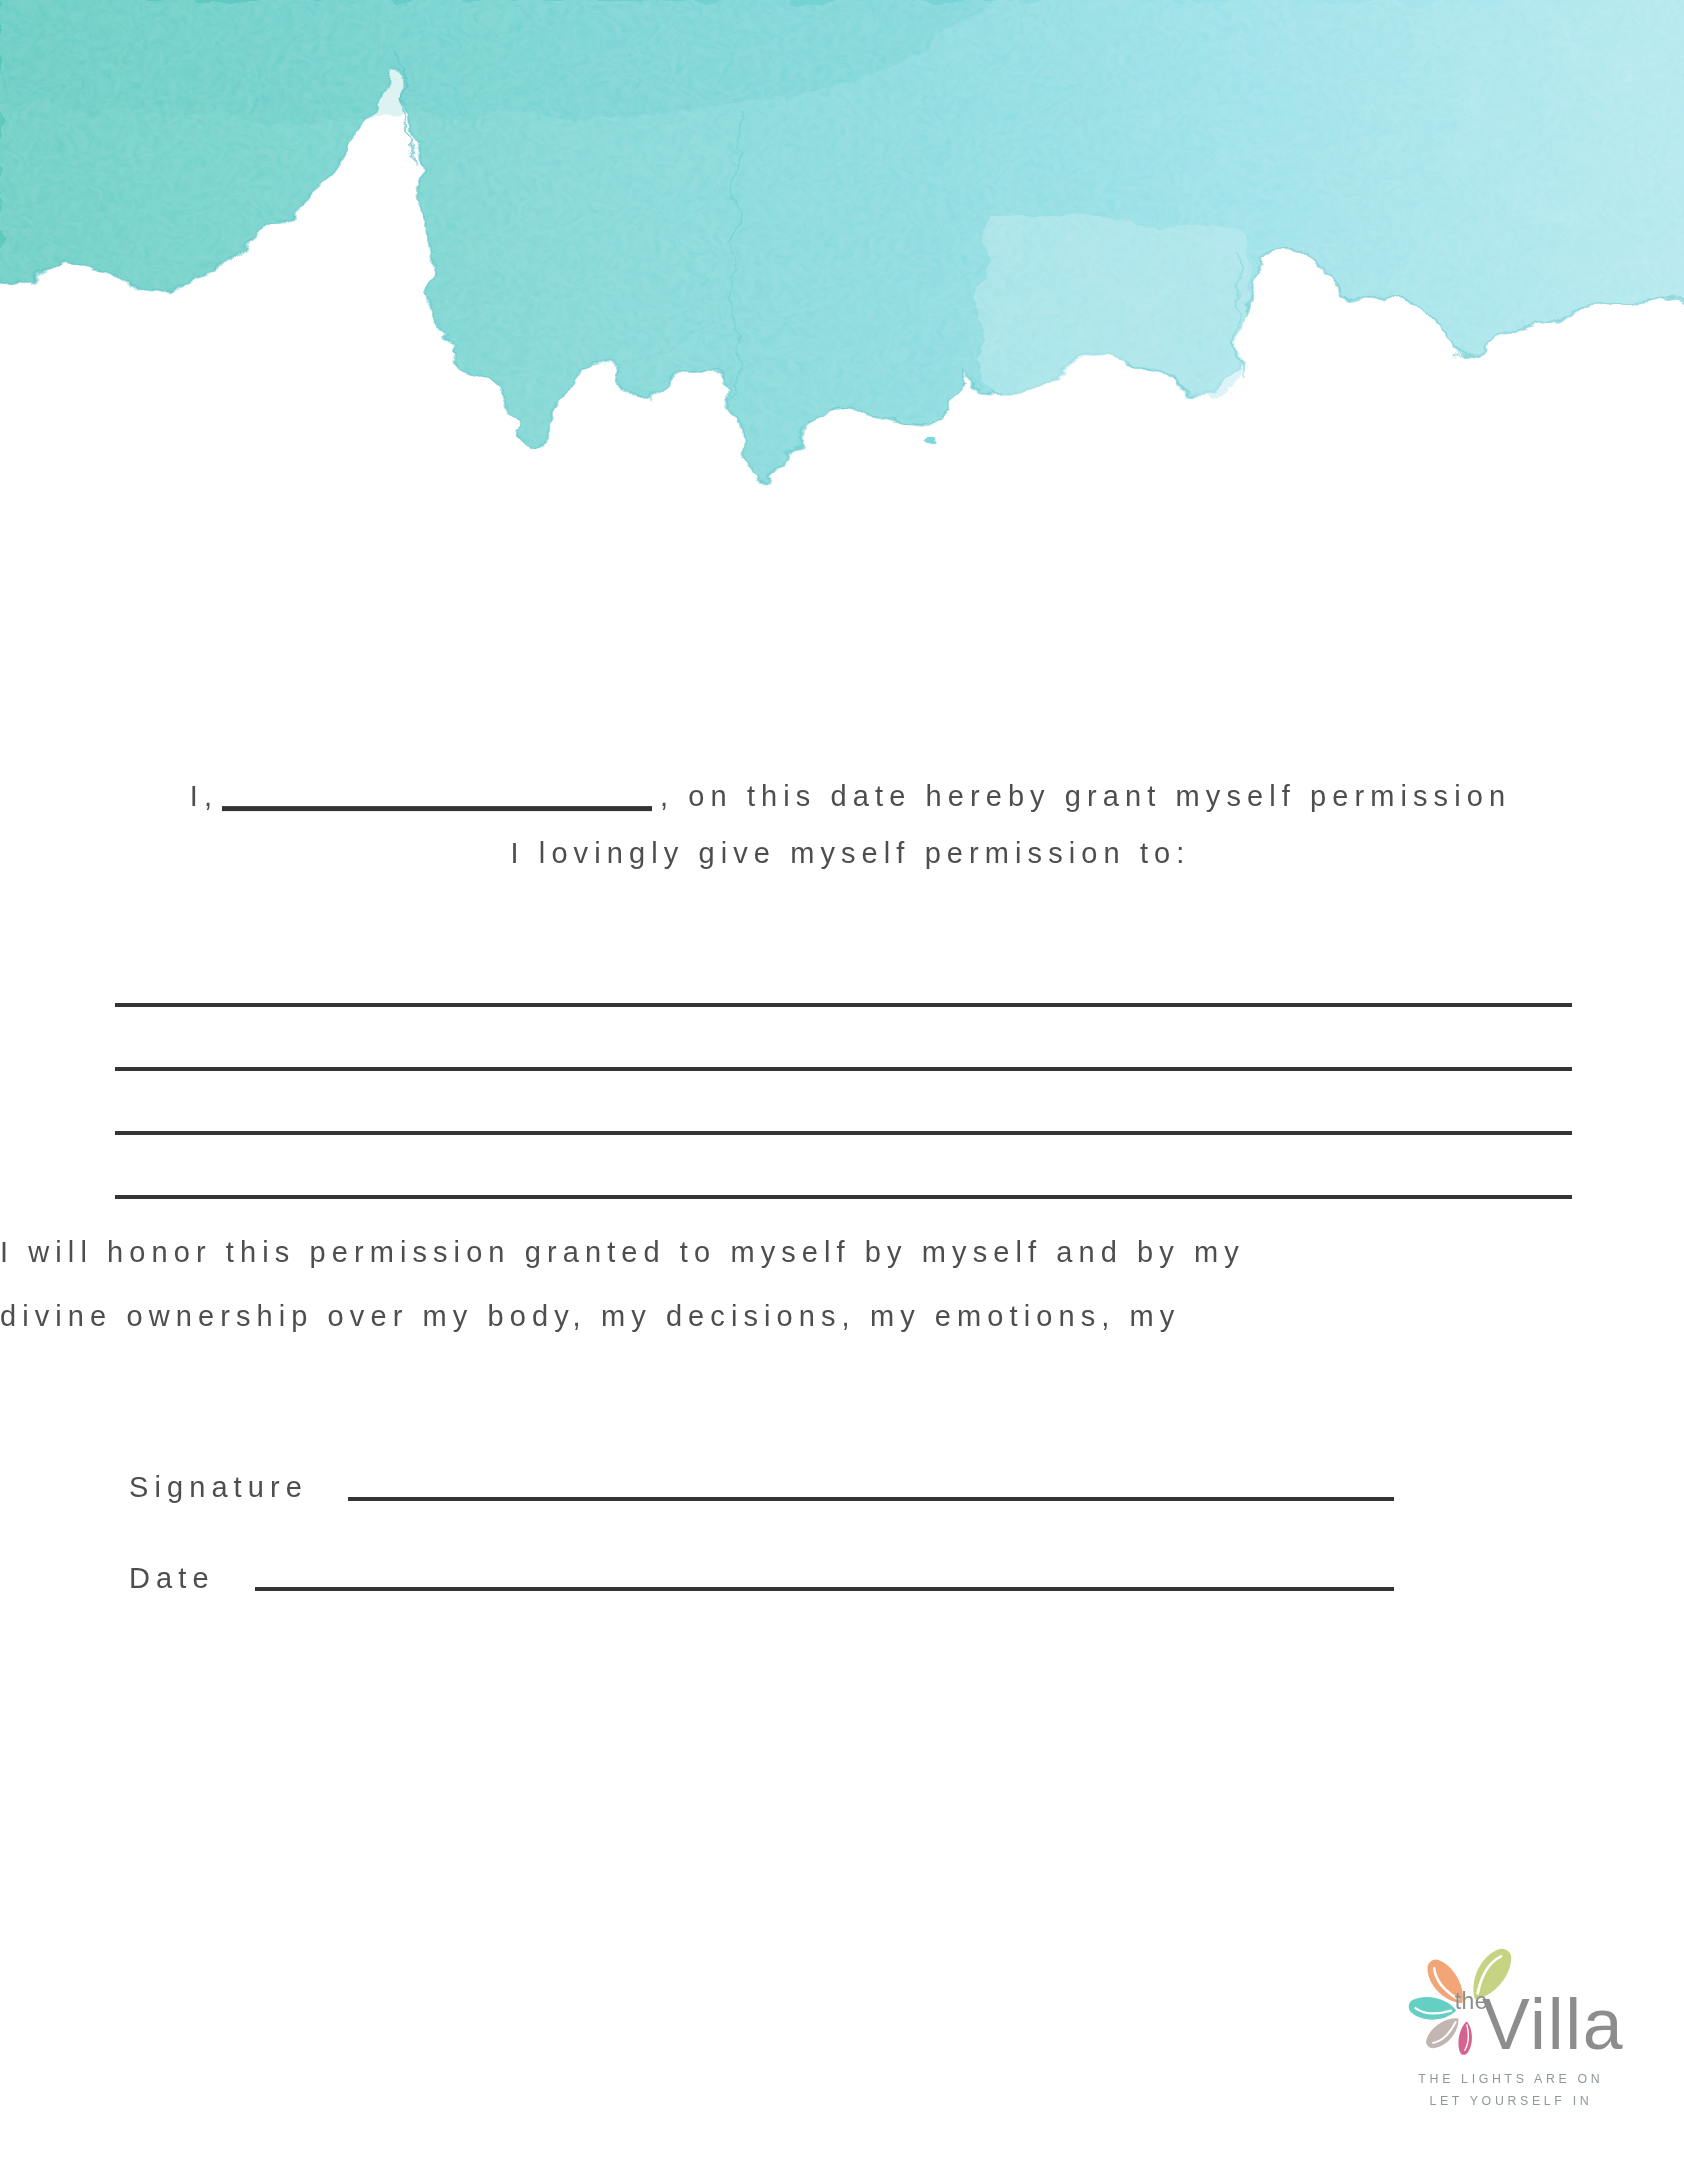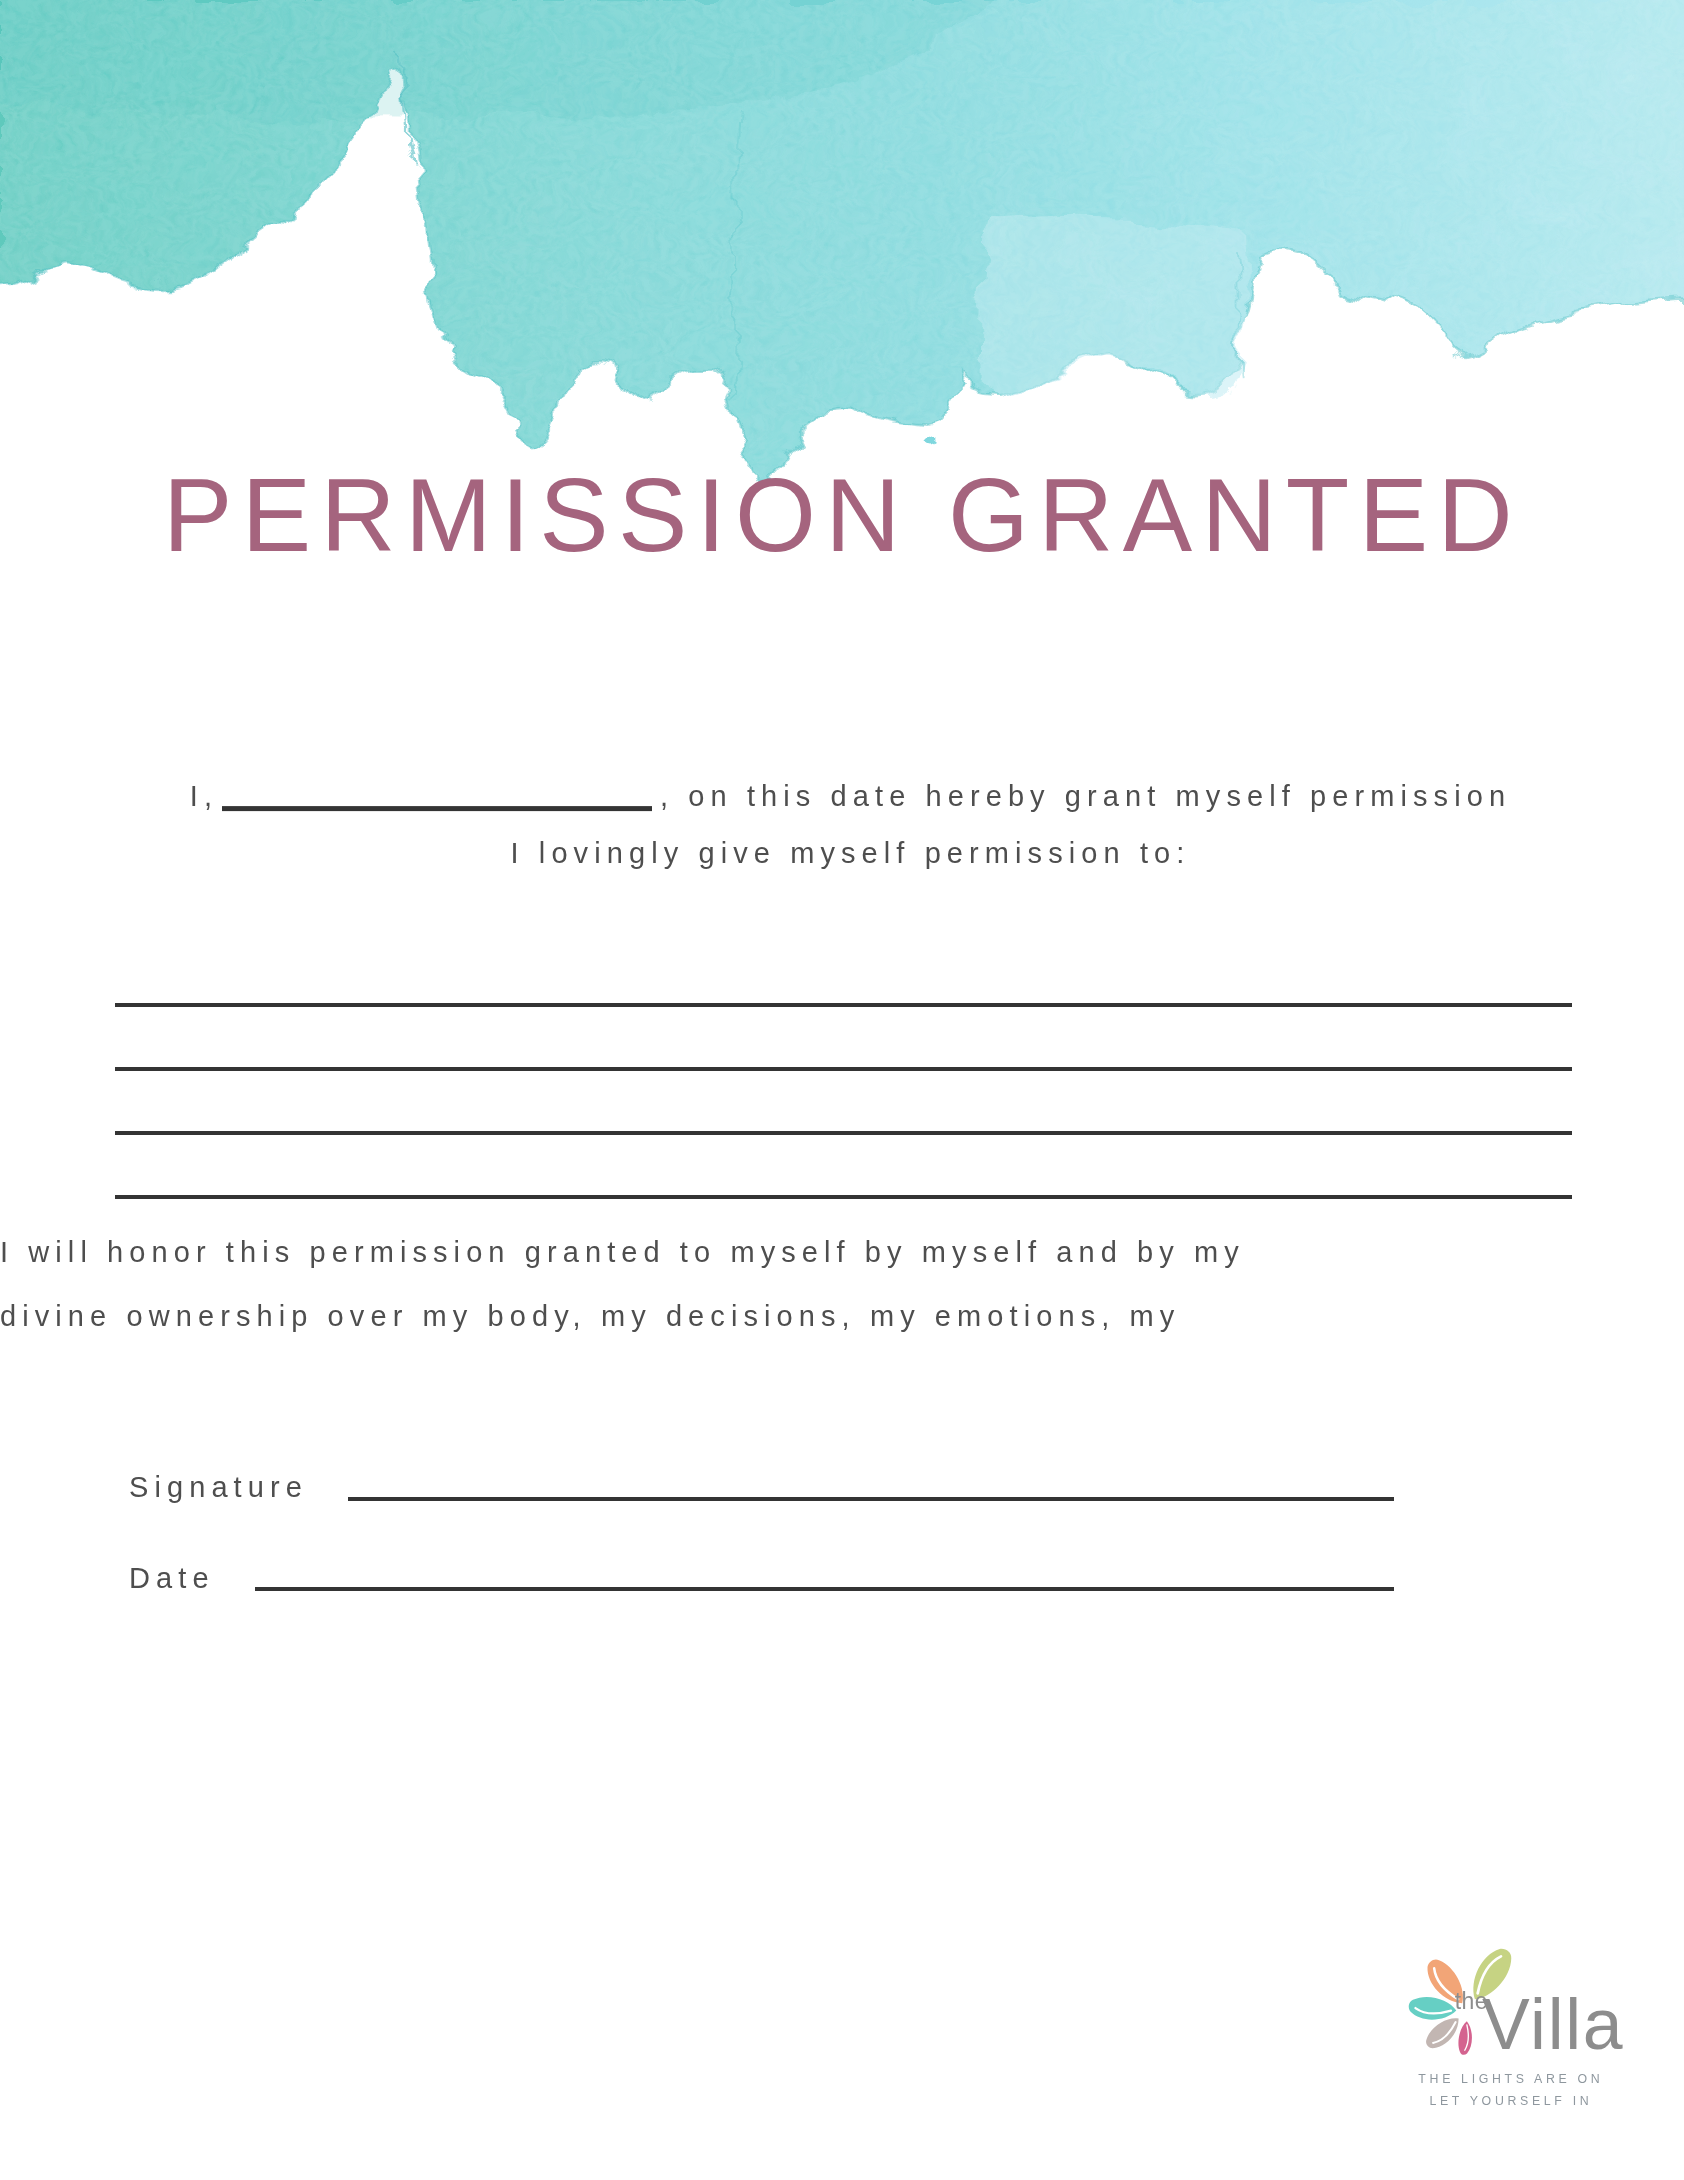--- a/index.html
+++ b/index.html
@@ -137,21 +137,20 @@
       <path d="M 866,140 C 857,230 873,330 861,470" fill="none" stroke="#35b6bf" stroke-opacity="0.32" stroke-width="2.4"></path>
       <path d="M 1452,302 C 1458,360 1449,410 1453,450" fill="none" stroke="#35b6bf" stroke-opacity="0.3" stroke-width="2.2"></path>
 
       <circle cx="1100" cy="519" r="6.5" fill="#7fd7de"></circle>
 
       <rect x="0" y="0" width="1978" height="700" filter="url(#grainLight)" clip-path="url(#clipMain)" opacity="0.22"></rect>
       <rect x="0" y="0" width="1978" height="700" filter="url(#grainDark)" clip-path="url(#clipMain)" opacity="0.12"></rect>
     </g>
   </svg>
 
-  <h1 class="title">PERMISSION GRANTED</h1>
 
   <div class="intro bodytext">
     <div class="tline"><span>I,</span><span class="name-blank"></span><span class="after-blank">, on this date hereby grant myself permission</span></div>
     <div class="tline">I lovingly give myself permission to:</div>
   </div>
 
   <div class="wline" style="top:1003px"></div>
   <div class="wline" style="top:1067px"></div>
   <div class="wline" style="top:1131px"></div>
   <div class="wline" style="top:1195px"></div>

